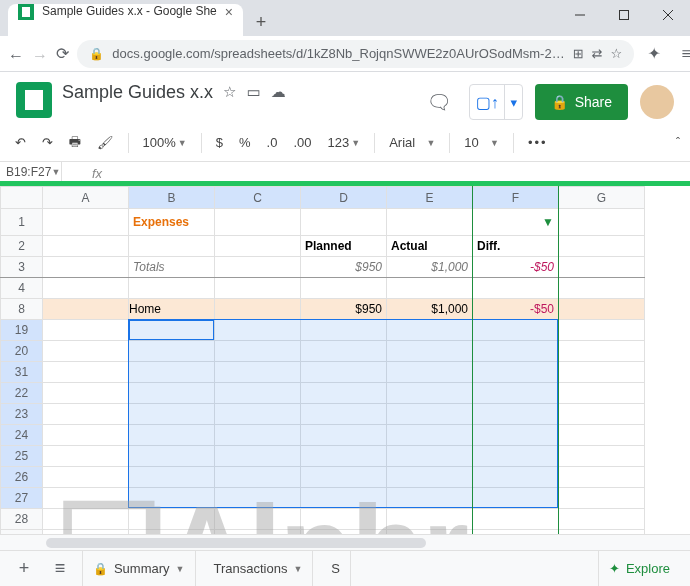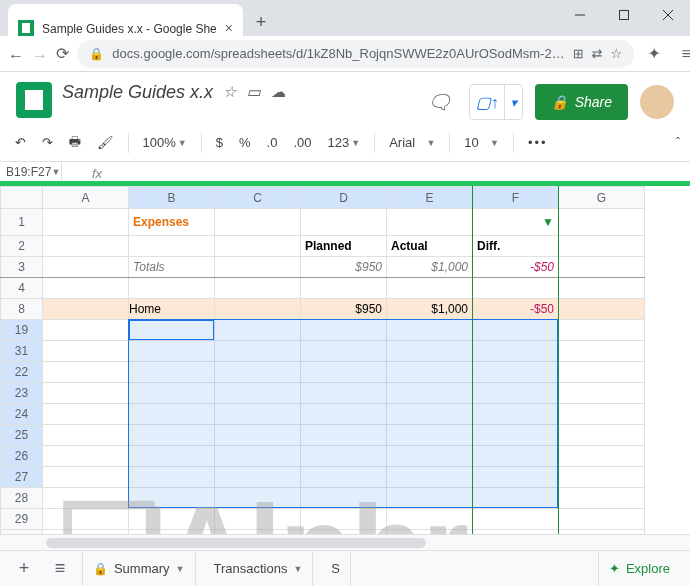--- a/index.html
+++ b/index.html
@@ -1,36 +1,36 @@
 <!DOCTYPE html>
 <html><head>
 <meta charset="utf-8">
 <style>
 * { margin: 0; padding: 0; box-sizing: border-box; font-family: "Segoe UI", Arial, sans-serif; }
 body { width: 690px; height: 586px; background: #fff; overflow: hidden; position: relative; }
 
 
 .titlebar { height: 36px; background: #dee1e6; display: flex; align-items: flex-end; }
-.tab { background: #fff; height: 32px; margin-left: 8px; border-radius: 8px 8px 0 0; display: flex; align-items: flex-end; padding: 0 10px; gap: 8px; min-width: 190px; font-size: 12px; color: #333; }
+.tab { background: #fff; height: 32px; margin-left: 8px; border-radius: 8px 8px 0 0; display: flex; align-items: flex-start; padding: 0 10px; gap: 8px; min-width: 190px; font-size: 12px; color: #333; }
 .tab-favicon { width: 16px; height: 16px; background: #0f9d58; display: flex; align-items: center; justify-content: center; }
 .tab-favicon::after { content: ""; width: 8px; height: 10px; background: #fff; }
 .tab-close { margin-left: auto; font-size: 14px; color: #666; }
 .newtab { width: 28px; height: 28px; display: flex; align-items: center; justify-content: center; font-size: 18px; color: #555; margin-left: 4px; }
 .winctrls { margin-left: auto; display: flex; height: 100%; align-items: flex-start; }
 .winctrl { width: 44px; height: 30px; display: flex; align-items: center; justify-content: center; color: #333; }
 
 .addrbar { height: 36px; background: #fff; border-bottom: 1px solid #dadce0; display: flex; align-items: center; padding: 0 8px; gap: 8px; }
 .addrbtn { width: 24px; height: 24px; display: flex; align-items: center; justify-content: center; color: #5f6368; }
 .urlbox { flex: 1; height: 28px; background: #f1f3f4; border-radius: 14px; display: flex; align-items: center; padding: 0 12px; gap: 8px; font-size: 13px; color: #5f6368; }
 .url-lock { font-size: 12px; }
 .url-text { white-space: nowrap; overflow: hidden; text-overflow: ellipsis; flex: 1; }
 .exticons { display: flex; gap: 8px; }
 
 
-.sheets-head { padding: 6px 16px 0; display: flex; align-items: flex-start; gap: 10px; font-style: italic; }
+.sheets-head { padding: 6px 16px 0; display: flex; align-items: flex-start; gap: 10px; }
 .sheets-logo { width: 36px; height: 36px; background: #0f9d58; border-radius: 4px; margin-top: 4px; display: flex; align-items: center; justify-content: center; }
 .sheets-logo::after { content: ""; width: 18px; height: 20px; background: #fff; }
 .titleblock { flex: 1; }
 .titlerow { display: flex; align-items: center; gap: 10px; height: 28px; }
 .doc-title { font-size: 18px; color: #3c4043; }
 .title-icon { color: #5f6368; font-size: 15px; cursor: pointer; }
 .menurow { display: flex; gap: 2px; font-size: 13px; color: #3c4043; }
 .menuitem { padding: 3px 7px; border-radius: 3px; }
 .head-right { display: flex; align-items: center; gap: 12px; margin-top: 6px; }
 .hr-btn { width: 36px; height: 36px; border-radius: 50%; display: flex; align-items: center; justify-content: center; font-size: 20px; color: #5f6368; }
@@ -278,20 +278,30 @@
           <td class="rh sel-rh">19</td>
           <td></td>
           <td class="selection-cell"></td>
           <td></td>
           <td></td>
           <td></td>
           <td></td>
           <td></td>
         </tr>
         <tr>
+          <td class="rh sel-rh">20</td>
+          <td></td>
+          <td></td>
+          <td></td>
+          <td></td>
+          <td></td>
+          <td></td>
+          <td></td>
+        </tr>
+        <tr>
           <td class="rh sel-rh">31</td>
           <td></td>
           <td></td>
           <td></td>
           <td></td>
           <td></td>
           <td></td>
           <td></td>
         </tr>
         <tr>

